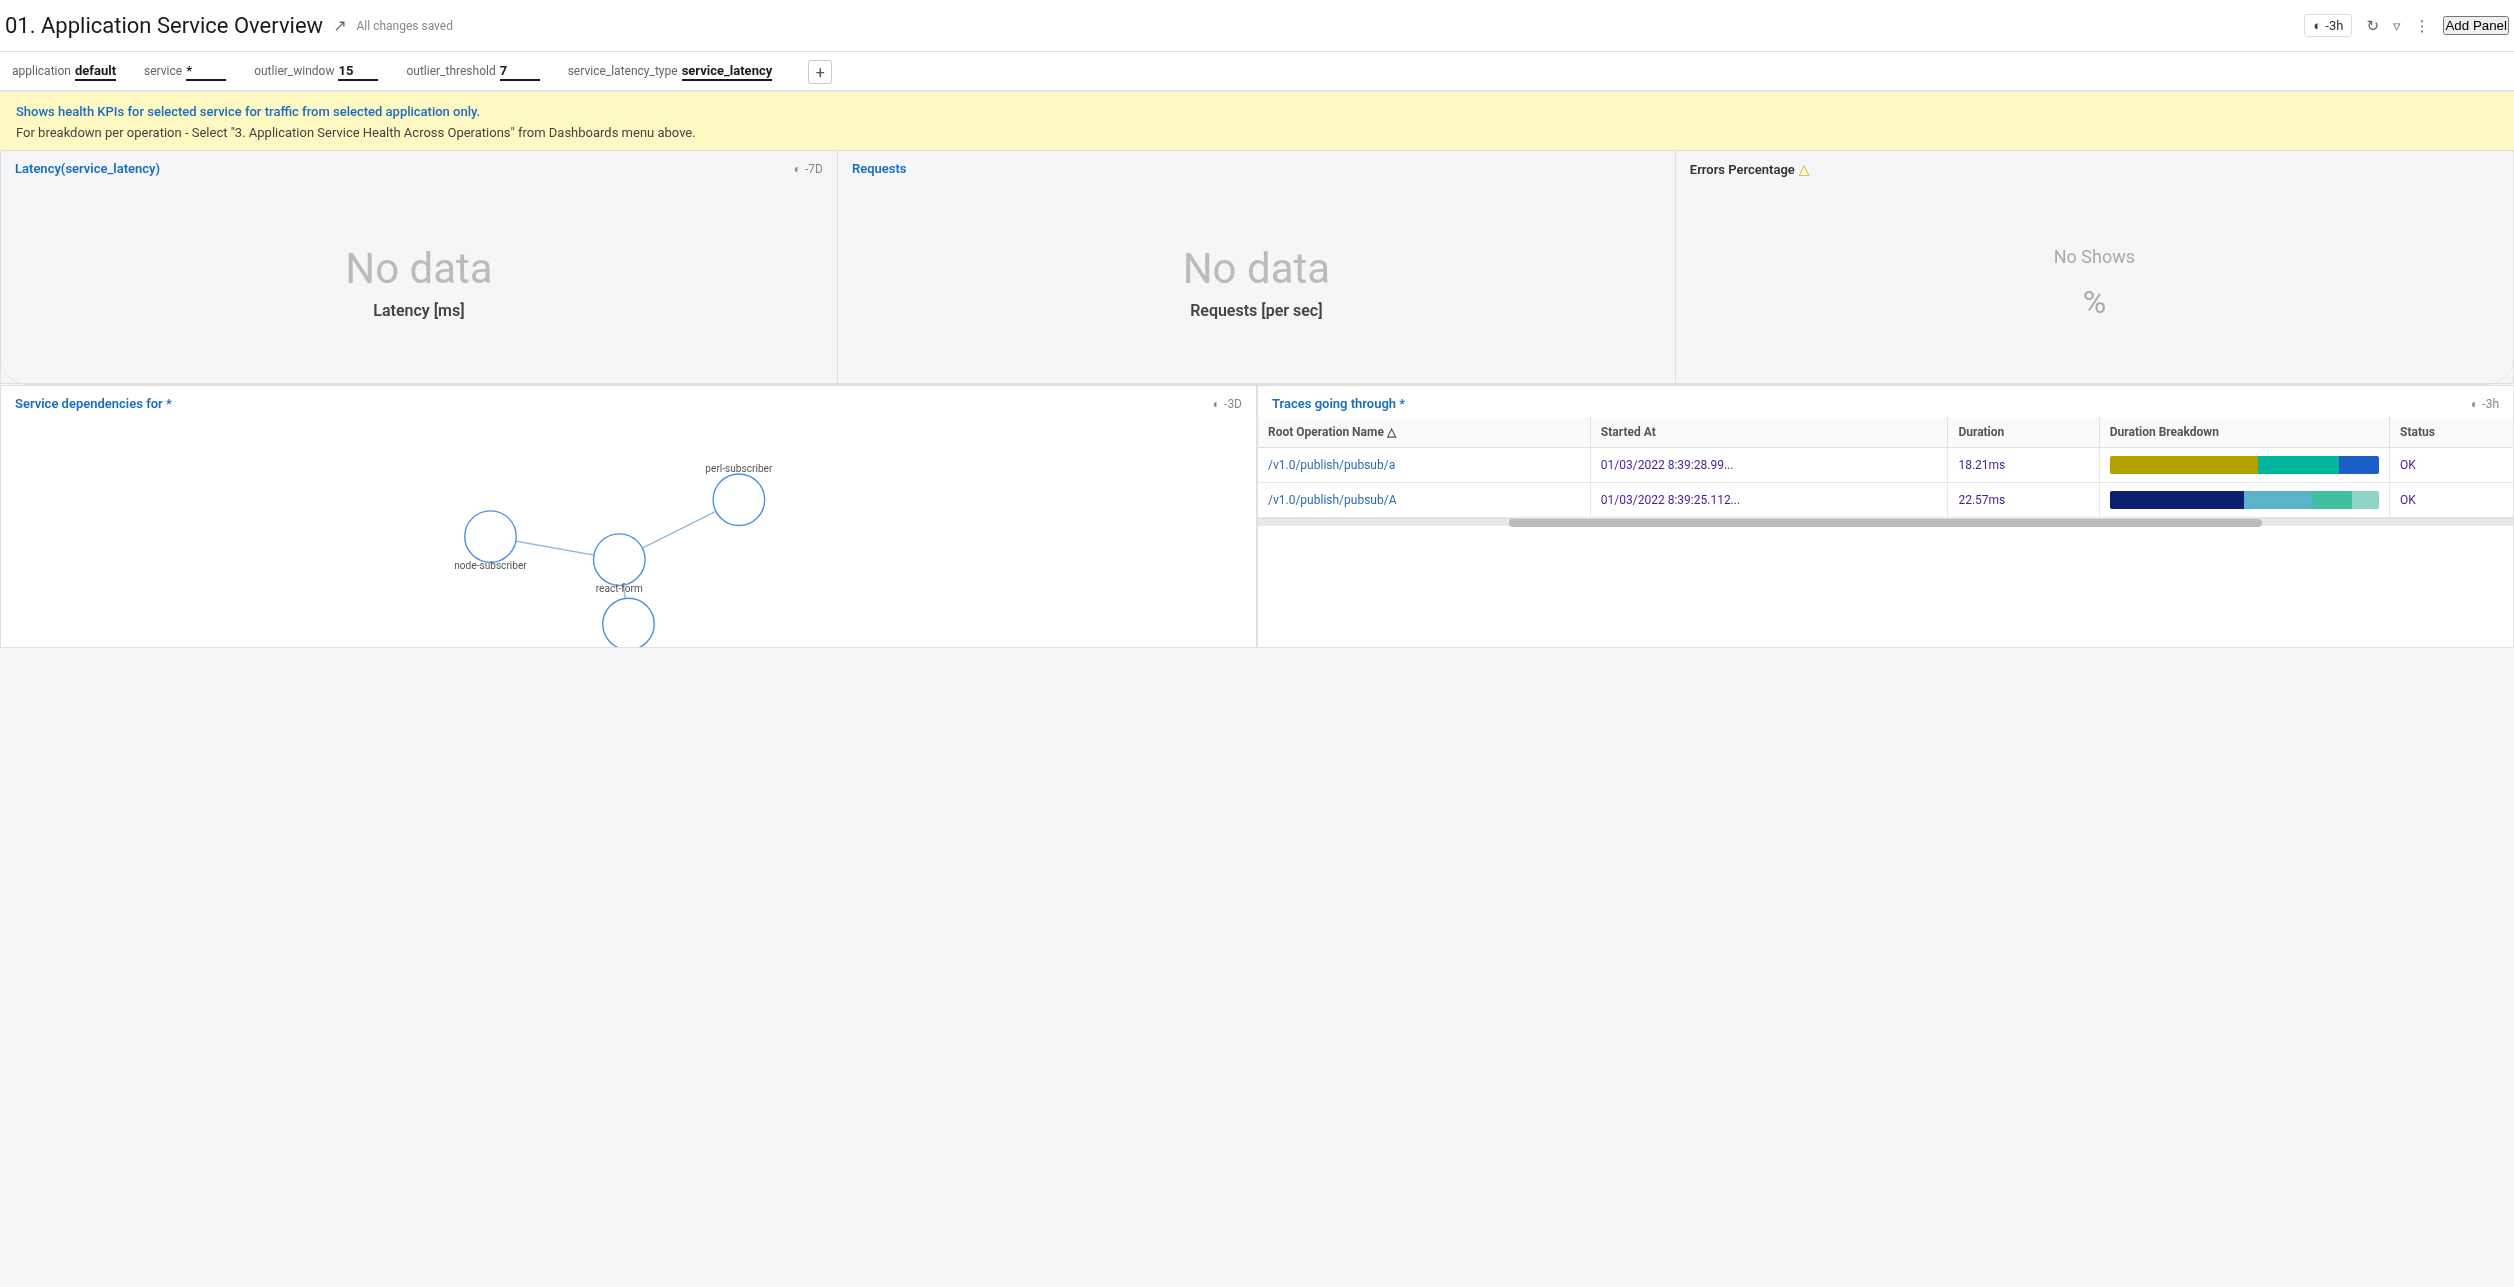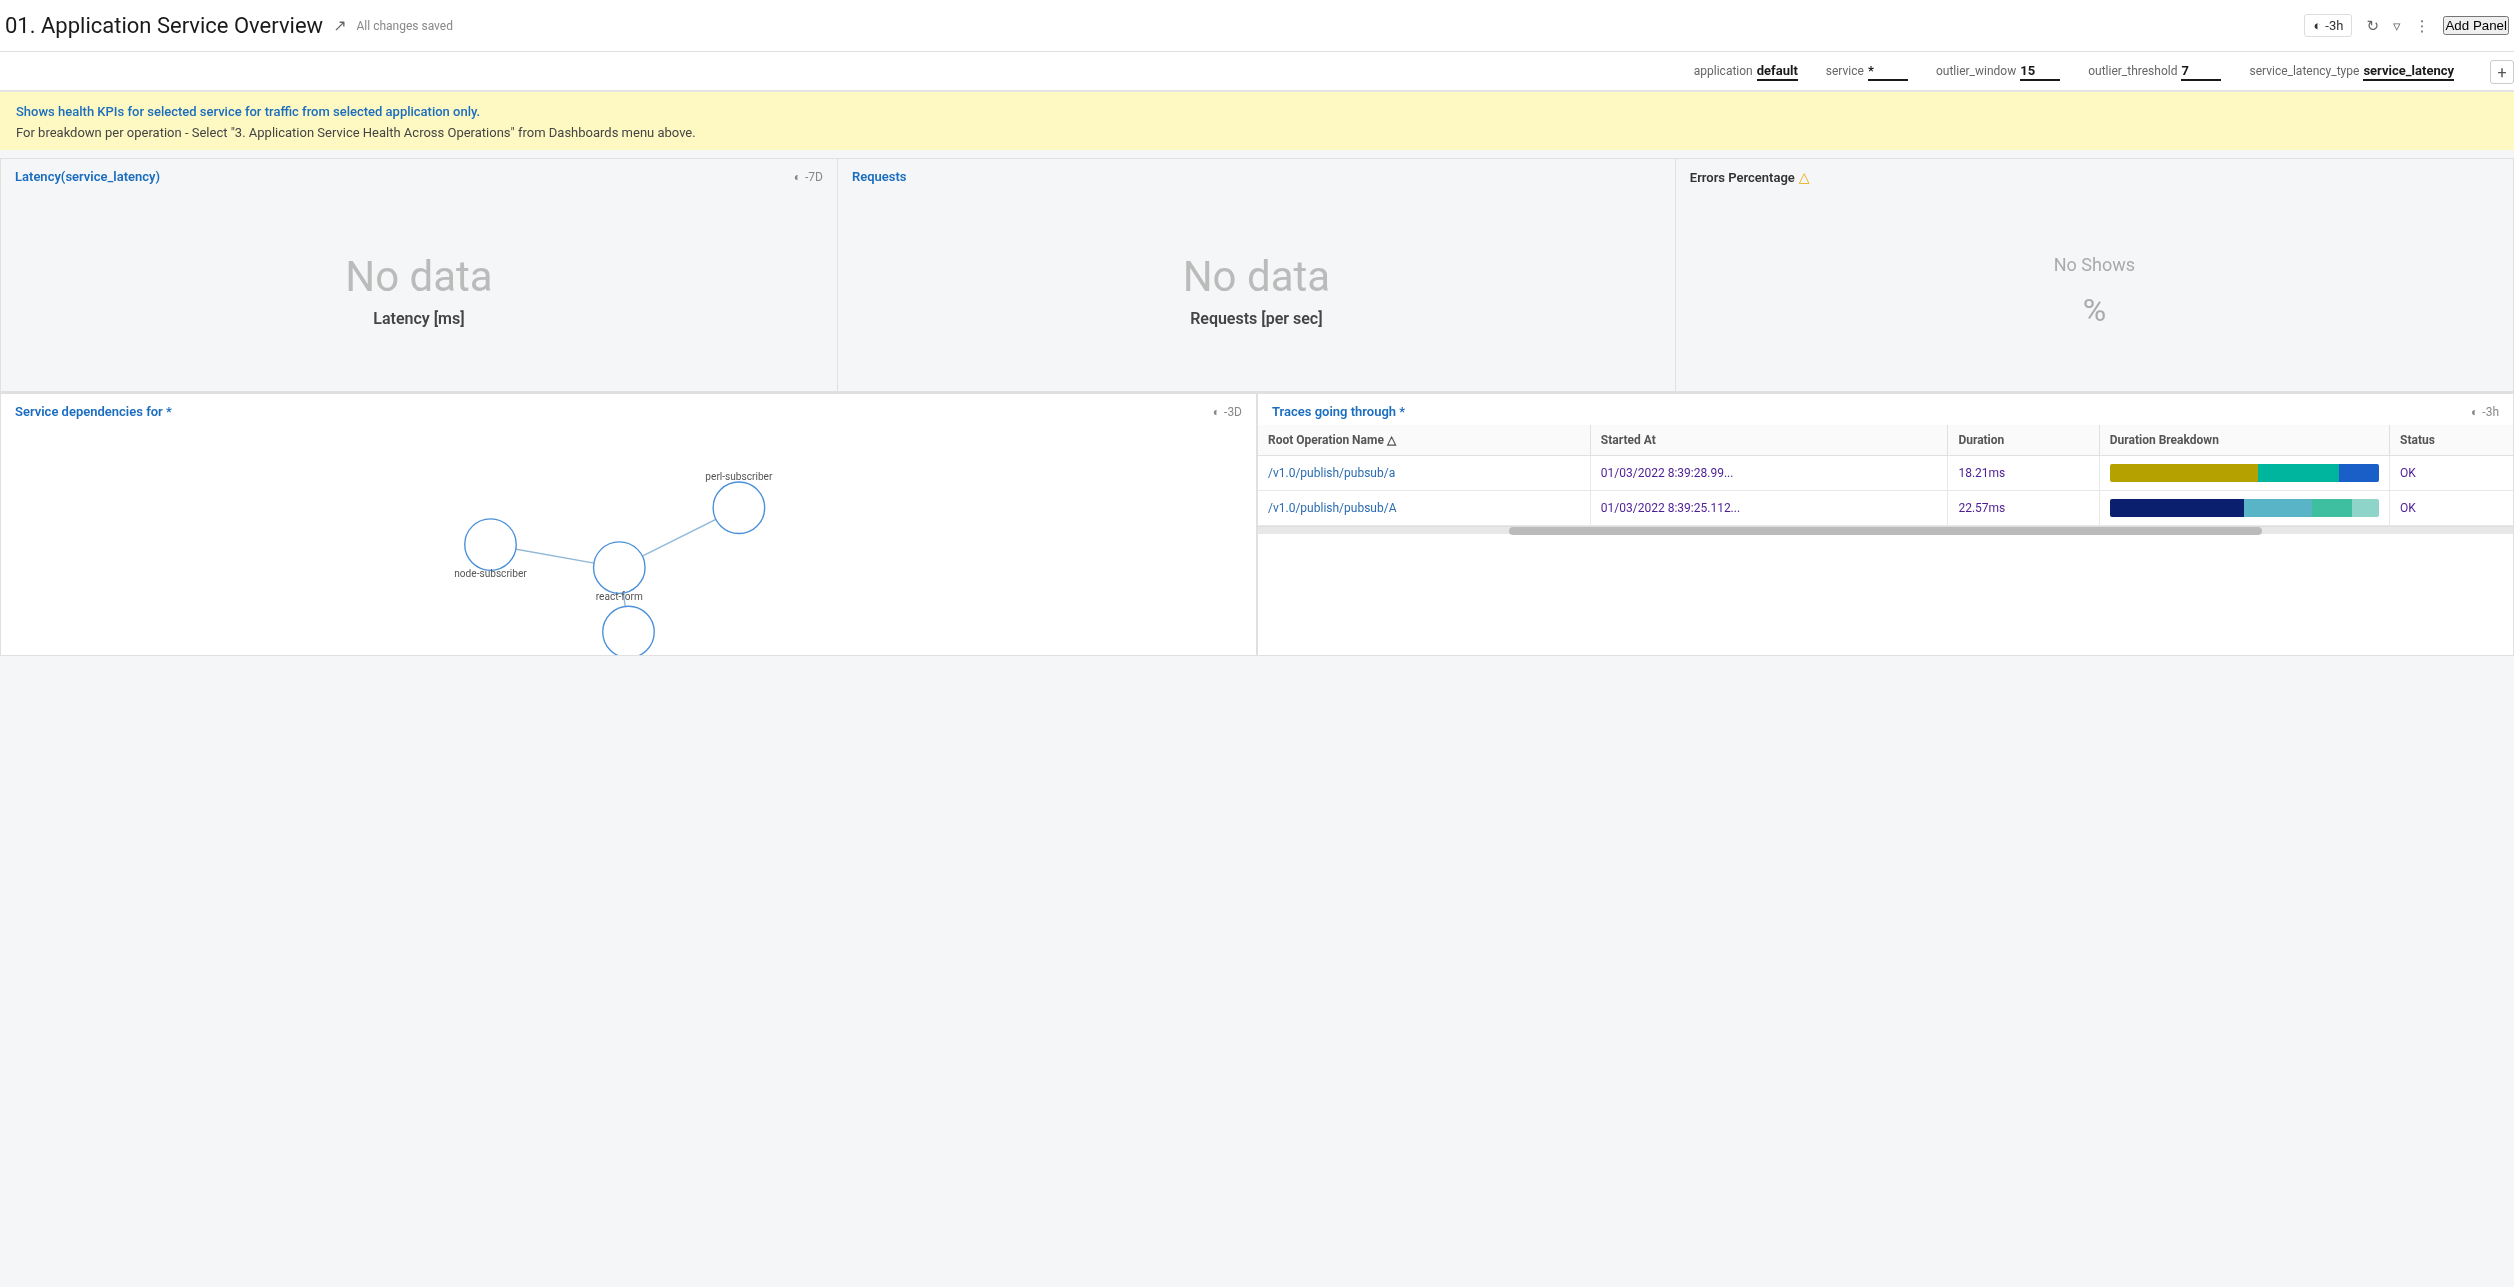--- a/index.html
+++ b/index.html
@@ -13,37 +13,37 @@
     }
     .header-left { display: flex; align-items: center; gap: 10px; }
     .header-title { font-size: 22px; font-weight: 400; color: #1a1a1a; }
     .header-saved { font-size: 12px; color: #888; display: flex; align-items: center; gap: 4px; }
     .header-icon { color: #666; font-size: 15px; cursor: pointer; display: flex; align-items: center; }
     .time-badge { display: flex; align-items: center; gap: 4px; font-size: 13px; color: #333; cursor: pointer; border: 1px solid #ddd; border-radius: 3px; padding: 3px 8px; }
 
     
     .var-bar {
       display: flex; align-items: center; gap: 0; padding: 8px 0 6px 12px;
-      background: #fff; border-bottom: 1px solid #e0e0e0; flex-wrap: wrap; justify-content: flex-end;
+      background: #fff; border-bottom: 1px solid #e0e0e0; flex-wrap: wrap;
     }
     .var-item { display: flex; align-items: baseline; margin-right: 28px; }
     .var-label { font-size: 12px; color: #666; margin-right: 4px; }
     .var-value { font-size: 13px; font-weight: 700; color: #1a1a1a; border-bottom: 2px solid #1a1a1a; padding-bottom: 1px; min-width: 40px; display: inline-block; }
     .var-add { display: flex; align-items: center; justify-content: center; width: 24px; height: 24px; border: 1px solid #ccc; border-radius: 3px; cursor: pointer; color: #555; font-size: 16px; margin-left: 8px; }
 
     
     .info-banner {
       background: #fef9c3; border-top: 1px solid #e8e8e8; padding: 12px 16px 10px;
     }
     .info-banner p { font-size: 13px; }
     .info-banner p.main-info { color: #1a6dbf; font-weight: 500; margin-bottom: 6px; }
     .info-banner p.sub-info { color: #444; }
 
     
-    .row1 { display: flex; gap: 0; margin: 8px 0 0 0; border-bottom: 1px solid #e0e0e0; }
+    .row1 { display: flex; gap: 0; margin: 0 0 0 0; border-bottom: 1px solid #e0e0e0; border-radius: 28px; }
 
     .panel-header {
       display: flex; align-items: center; justify-content: space-between;
       padding: 10px 14px 6px;
     }
     .panel-title { font-size: 13px; font-weight: 600; color: #1a6dbf; }
     .panel-title-dark { font-size: 13px; font-weight: 600; color: #333; }
     .panel-time { display: flex; align-items: center; gap: 4px; font-size: 12px; color: #888; }
 
     

